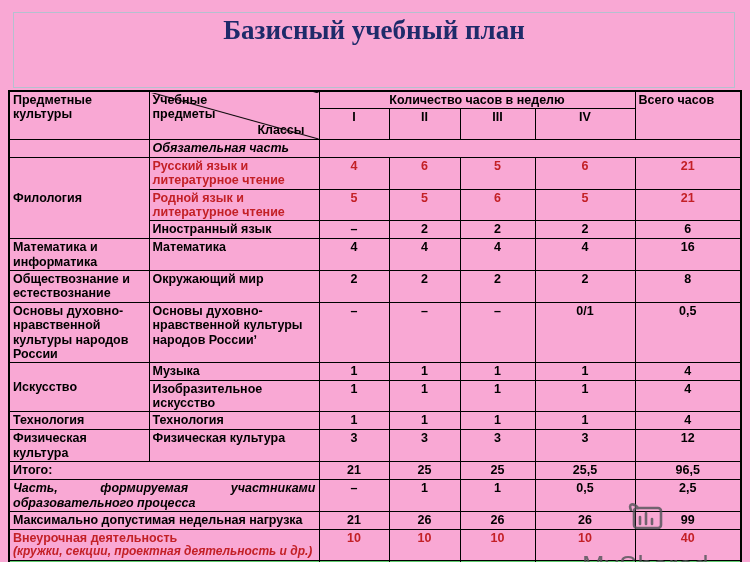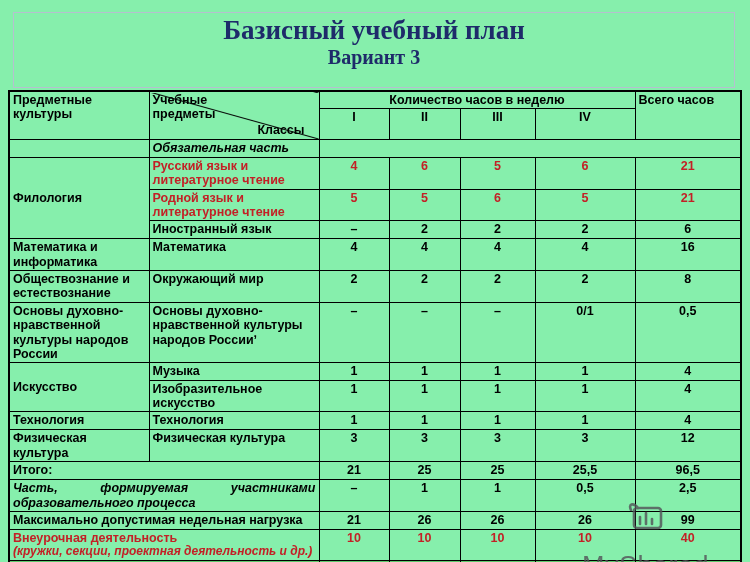--- a/index.html
+++ b/index.html
@@ -1,20 +1,20 @@
 <!DOCTYPE html>
 <html><head>
 <meta charset="utf-8">
 <style>
   html,body{margin:0;padding:0;}
   body{
     width:750px;height:562px;position:relative;background:#ffffff;
     font-family:"Liberation Sans",sans-serif;overflow:hidden;
   }
-  .slide{position:absolute;inset:0;background:#86efac;}
+  .slide{position:absolute;inset:0;background:#f9a8d4;}
 
   
   .title-box{
     position:absolute;left:13px;top:12px;width:722px;height:76px;
     border:1px solid #b5c0cf;text-align:center;color:#1e2b6a;
     font-family:"Liberation Serif",serif;font-weight:bold;box-sizing:border-box;
     padding-top:3px;
   }
   .title-l1,.title-l2{font-size:27px;line-height:1.08;white-space:pre;}
   .title-l3{font-size:20px;line-height:1.1;margin-top:1px;}
@@ -70,21 +70,20 @@
     font-family:"Liberation Sans",sans-serif;
   }
 </style>
 </head>
 <body>
 
 <div class="slide">
 
   <div class="title-box">
     <div class="title-l1">Базисный учебный план</div>
-    <div class="title-l3">Вариант  3</div>
   </div>
 
   <table class="plan">
     <colgroup>
       <col style="width:140px">
         <col style="width:170px">
       <col style="width:70px">
         <col style="width:71px">
       <col style="width:75px">
         <col style="width:100px">

